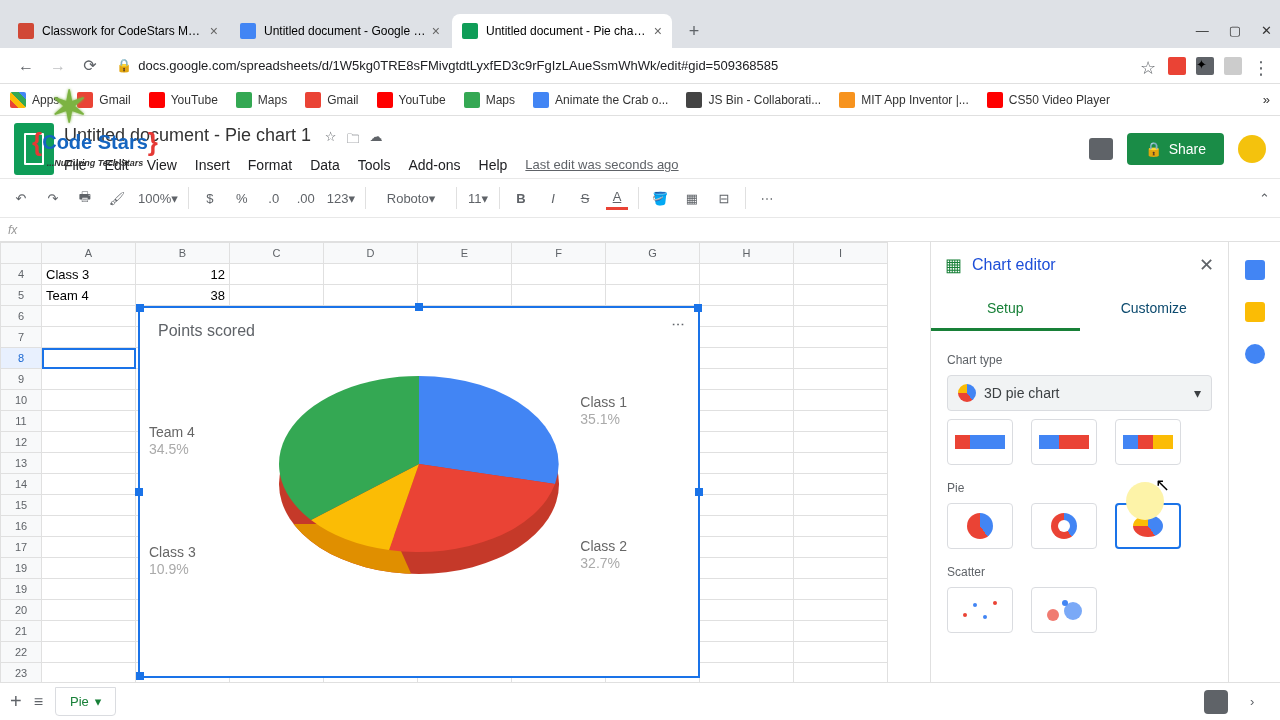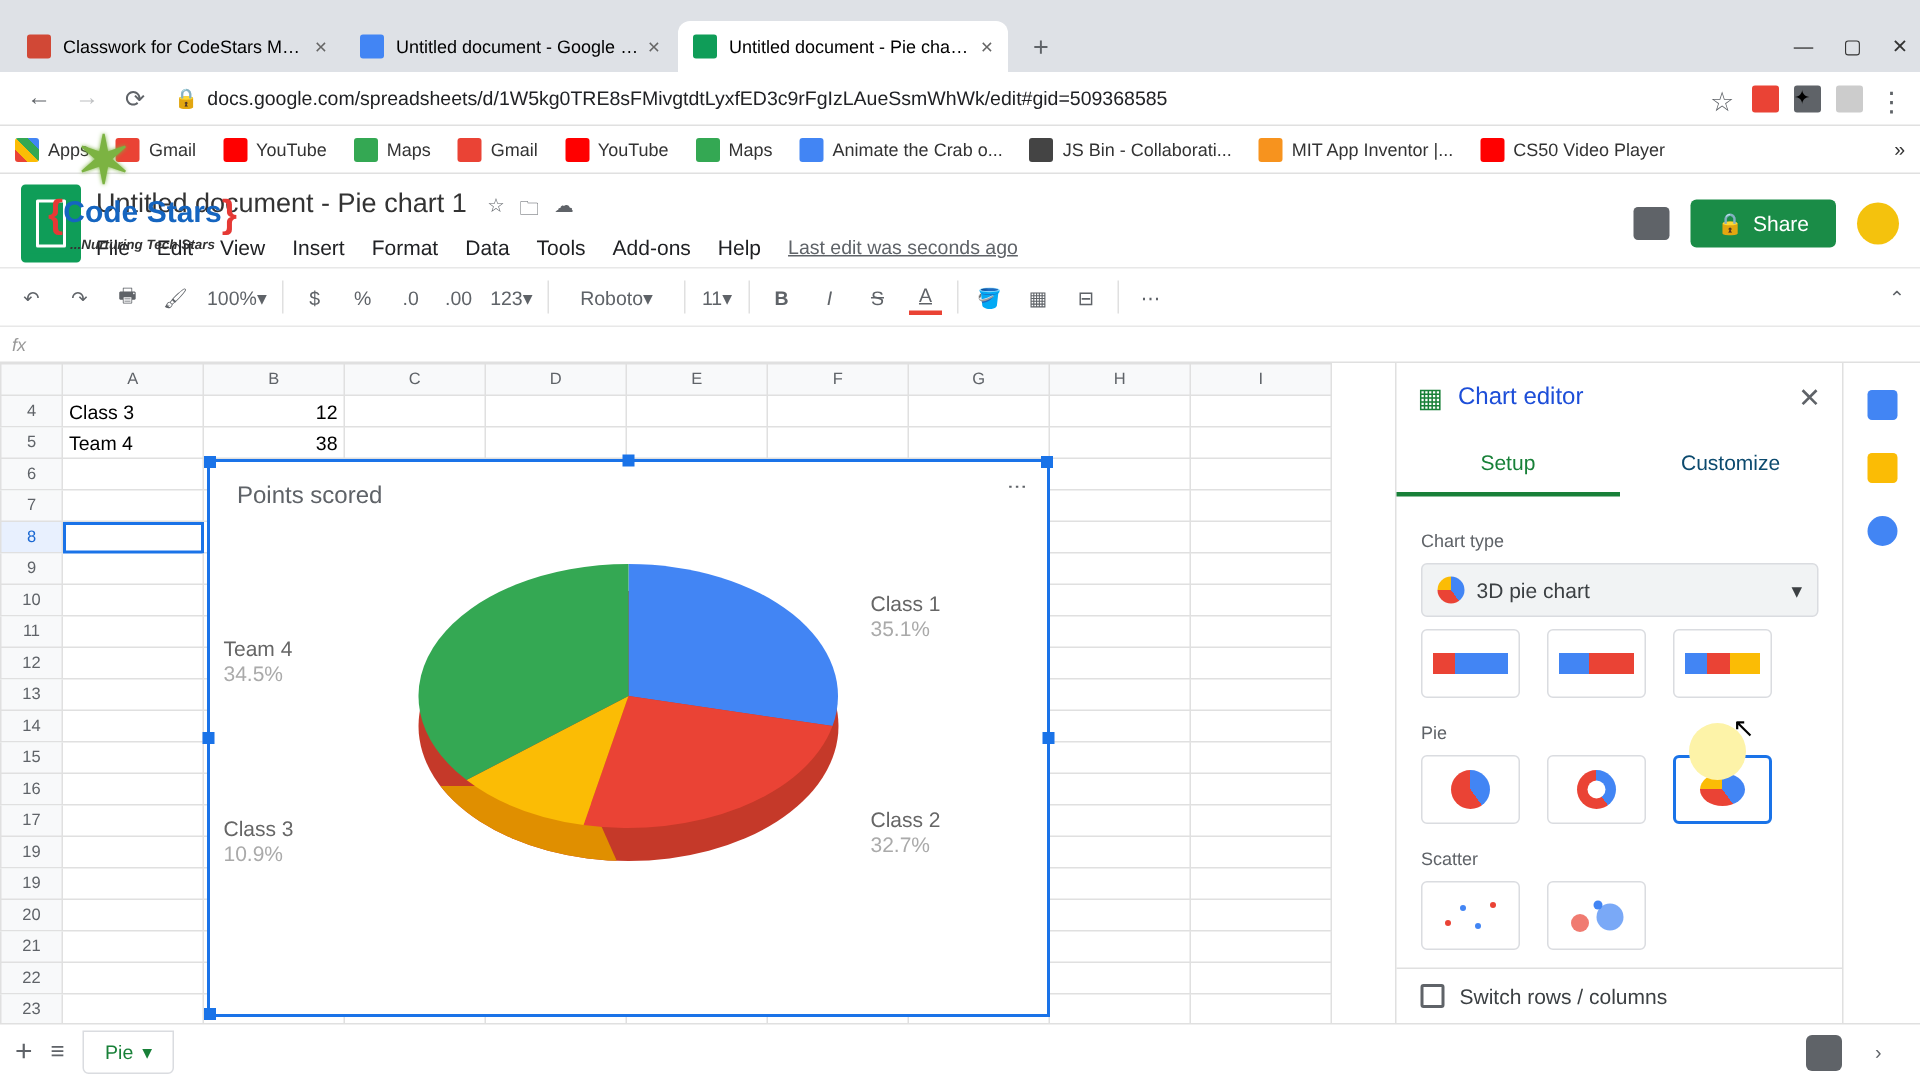--- a/index.html
+++ b/index.html
@@ -645,24 +645,20 @@
         <div class="thumb">
             <svg width="50" height="30">
               <circle cx="14" cy="20" r="6" fill="#ea4335" opacity=".7"></circle>
               <circle cx="34" cy="16" r="9" fill="#4285f4" opacity=".7"></circle>
               <circle cx="26" cy="8" r="3" fill="#4285f4"></circle>
             </svg>
           </div>
       </div>
 
     </div>
-    <div class="switch-rows">
-      <div class="checkbox"></div>
-      <span>Switch rows / columns</span>
-    </div>
     <div class="highlight-cursor"></div>
     <div class="cursor-arrow">↖</div>
   </div>
 
   <div class="right-rail">
     <span style="background:#4285f4"></span>
     <span style="background:#fbbc05"></span>
     <span style="background:#4285f4;border-radius:50%"></span>
   </div>
 </div>

